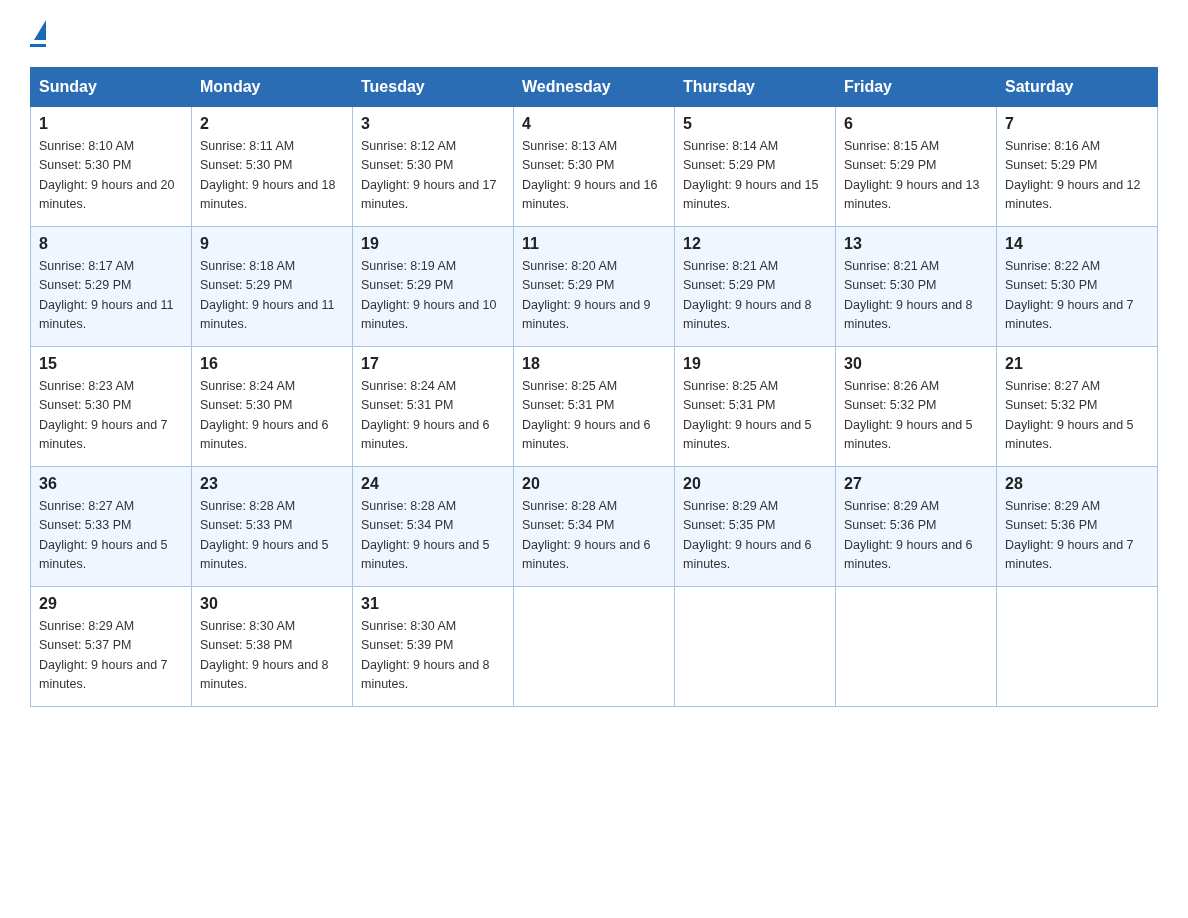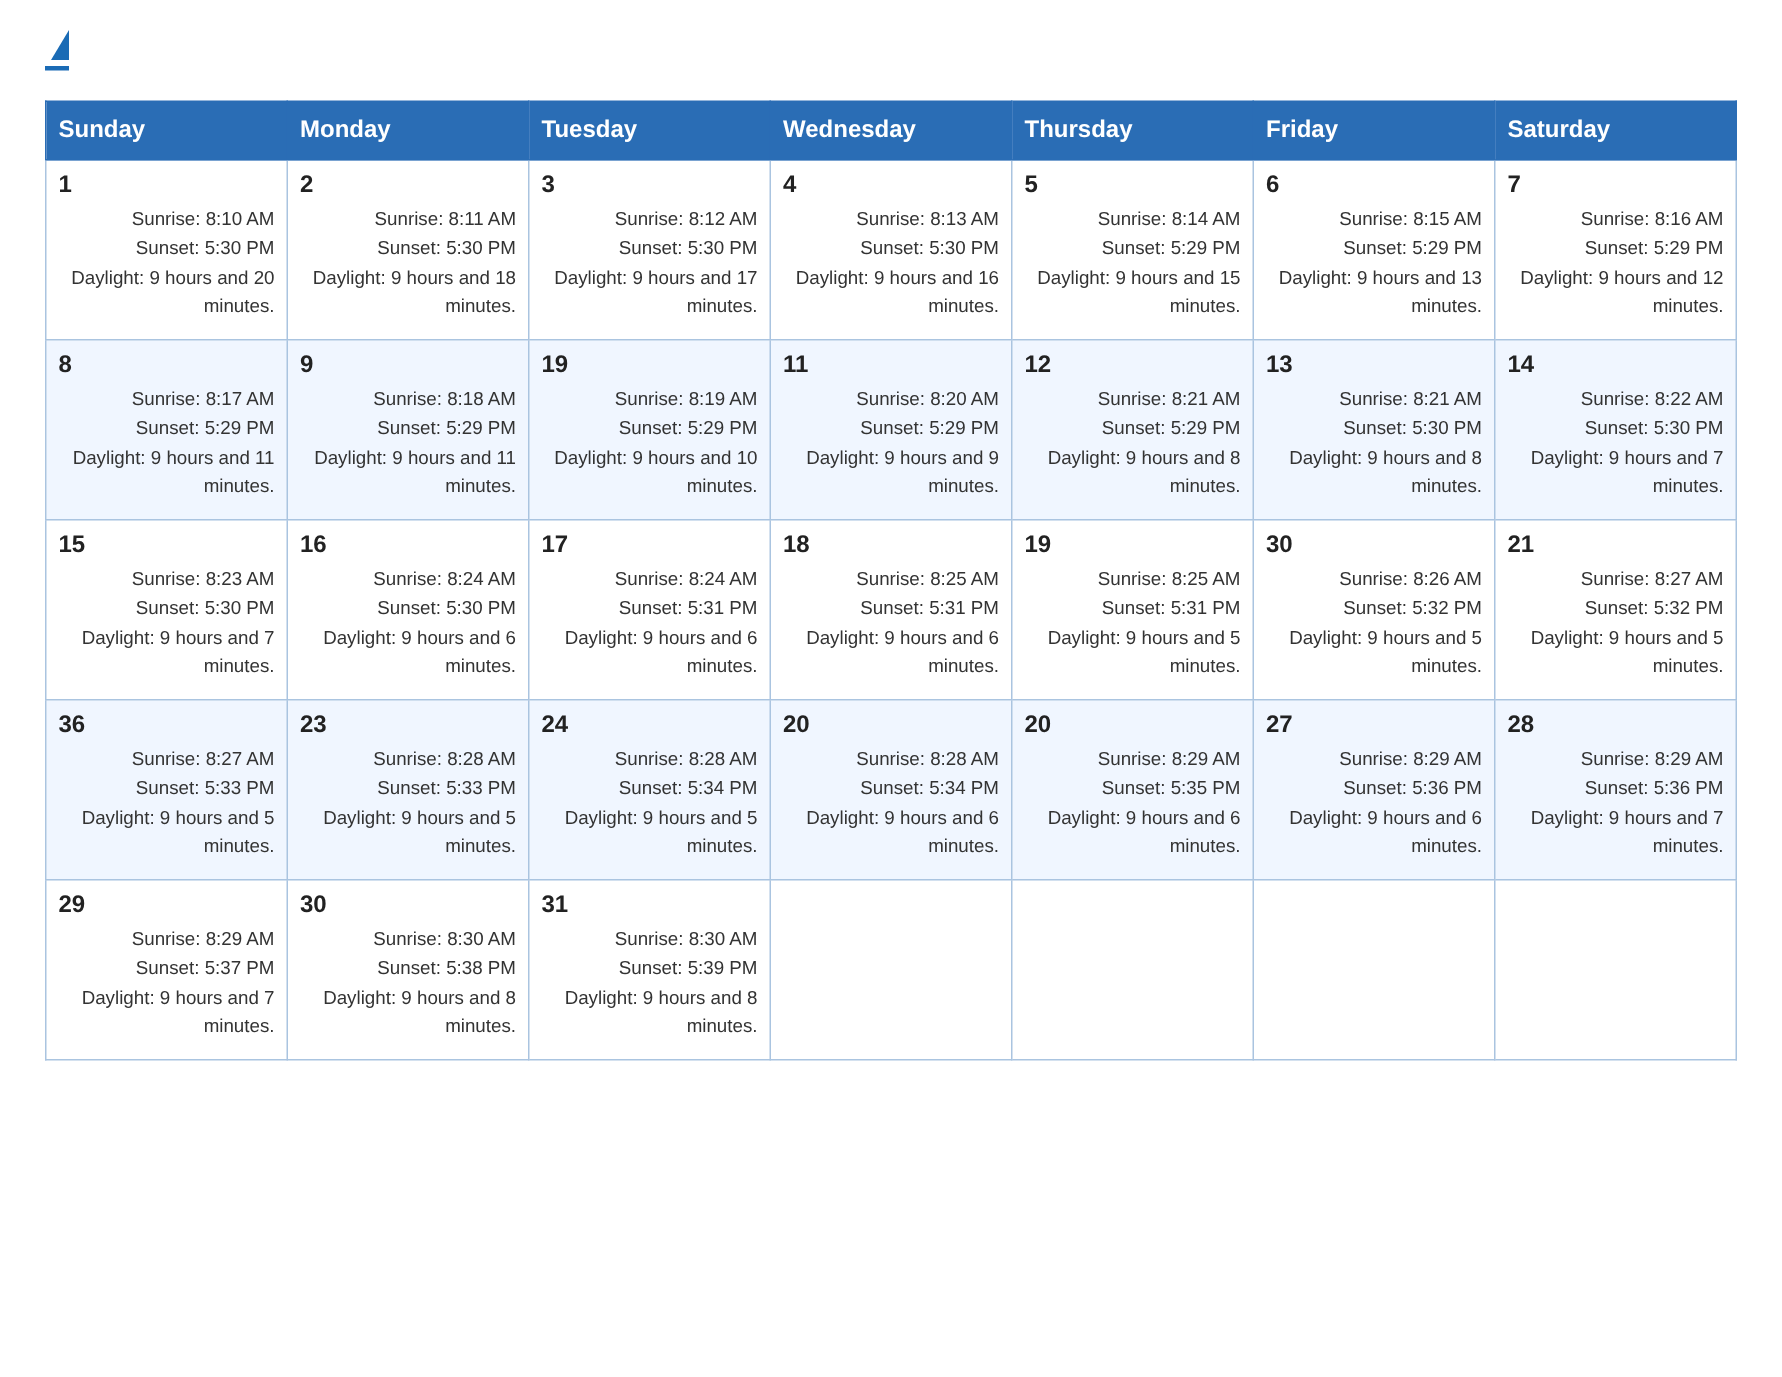--- a/index.html
+++ b/index.html
@@ -88,21 +88,20 @@
     .day-num {
       font-size: 16px;
       font-weight: bold;
       color: #222;
       margin-bottom: 4px;
     }
     .day-info {
       font-size: 12.5px;
       line-height: 1.55;
       color: #333;
-      text-align: right;
     }
     .empty-cell {
       background: #fff !important;
     }
   </style>
 </head>
 <body>
 
 <div class="header">
   <div class="logo">

